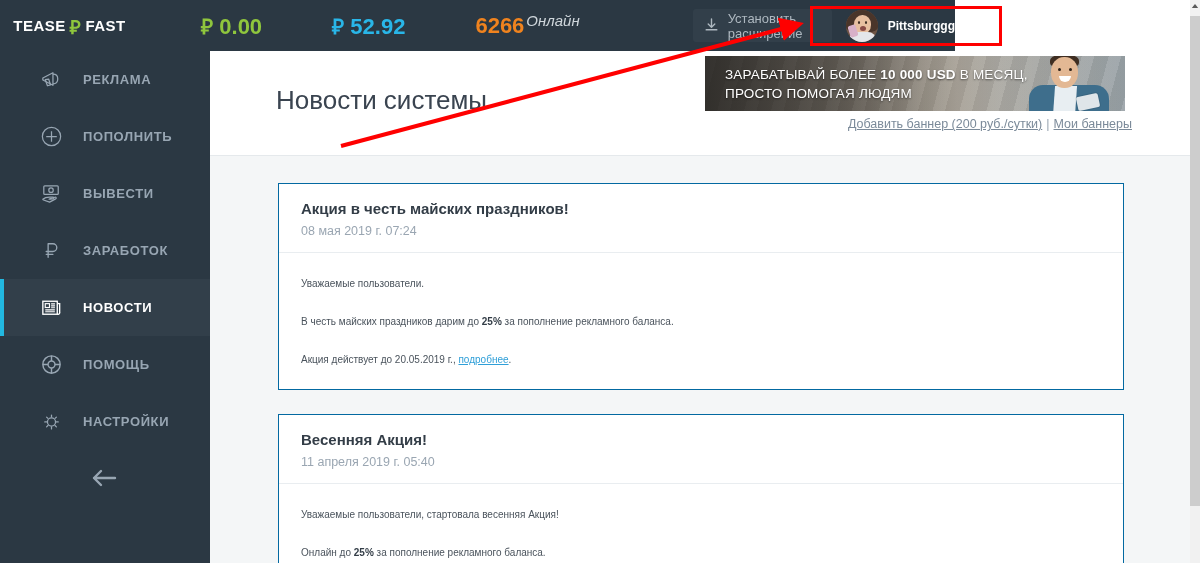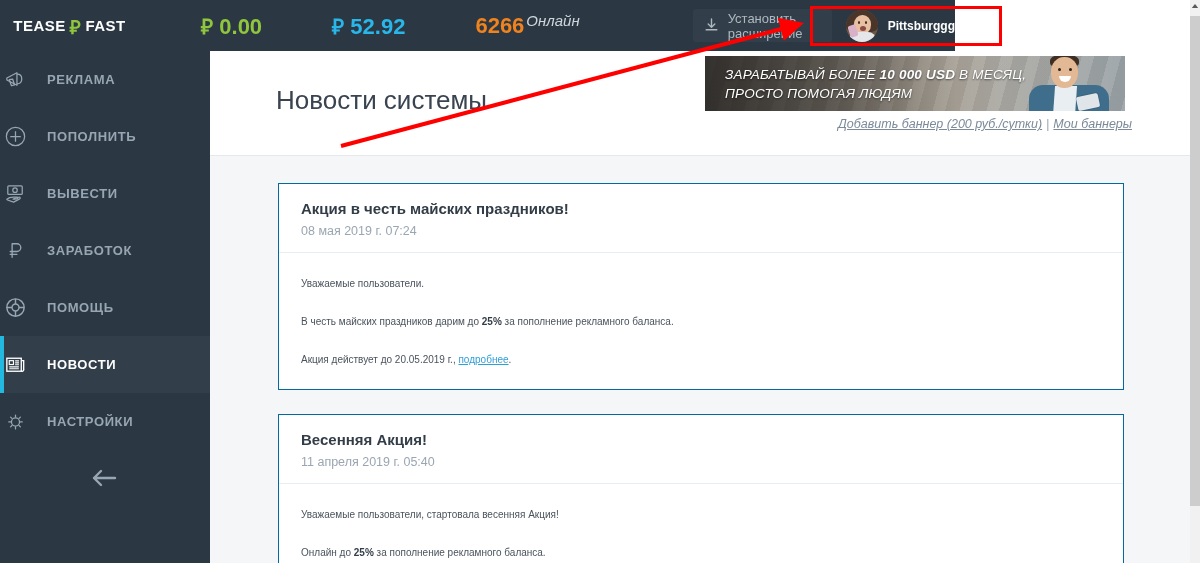--- a/index.html
+++ b/index.html
@@ -105,20 +105,21 @@
   
   .sidebar {
     position: absolute; top: 51px; left: 0;
     width: 210px; height: 512px;
     background: #2b3843;
   }
   .nav-item {
     position: relative;
     height: 57px;
     display: flex; align-items: center;
+    padding-left: 36px;
     cursor: pointer;
   }
   .nav-item .nav-icon {
     width: 30px; display: flex; align-items: center; justify-content: center;
     flex: none;
   }
   .nav-item .nav-label {
     margin-left: 17px;
     color: #98a6b3; font-size: 13px; font-weight: bold;
     letter-spacing: 0.6px; white-space: nowrap;
@@ -144,21 +145,21 @@
   .content-head {
     background: #ffffff;
     height: 105px;
     border-bottom: 1px solid #e5e9ec;
     position: relative;
   }
   .page-title {
     position: absolute; left: 66px; top: 34px;
     font-size: 26px; color: #3a4450; font-weight: normal;
   }
-  .banner-wrap { position: absolute; right: 58px; top: 5px; width: 427px; font-style: italic; }
+  .banner-wrap { position: absolute; right: 58px; top: 5px; width: 427px; }
   .banner {
     width: 420px; height: 55px;
     position: relative; overflow: hidden;
     background: linear-gradient(90deg, #6f6a63 0%, #8b8378 35%, #b9b2a6 60%, #9aa3a8 100%);
   }
   .banner .blurbg {
     position: absolute; inset: 0;
     background:
       linear-gradient(90deg, rgba(40,38,35,.85) 0%, rgba(55,52,48,.6) 28%, rgba(90,86,80,.25) 52%, rgba(120,125,130,.1) 70%, rgba(150,155,160,0) 100%),
       repeating-linear-gradient(105deg, rgba(255,255,255,.07) 0 12px, rgba(0,0,0,.05) 12px 26px);
@@ -343,41 +344,41 @@
       <span class="nav-icon">
         <svg width="25" height="25" viewBox="0 0 26 26">
           <path d="M9.5 20V6h5a4 4 0 0 1 0 8h-7" fill="none" stroke="#98a6b3" stroke-width="1.4" stroke-linecap="round" stroke-linejoin="round"></path>
           <path d="M7.5 17h7" fill="none" stroke="#98a6b3" stroke-width="1.4" stroke-linecap="round"></path>
         </svg>
       </span>
       <span class="nav-label">ЗАРАБОТОК</span>
     </div>
 
 
-    <div class="nav-item">
-      <span class="nav-icon">
-        <svg width="25" height="25" viewBox="0 0 26 26">
-          <circle cx="13" cy="13" r="9" fill="none" stroke="#98a6b3" stroke-width="1.5"></circle>
-          <circle cx="13" cy="13" r="3.6" fill="none" stroke="#98a6b3" stroke-width="1.5"></circle>
-          <path d="M13 4v5.4M13 16.6V22M4 13h5.4M16.6 13H22" fill="none" stroke="#98a6b3" stroke-width="1.5"></path>
-        </svg>
-      </span>
-      <span class="nav-label">ПОМОЩЬ</span>
-    </div>
-
     <div class="nav-item active">
       <span class="nav-icon">
         <svg width="25" height="25" viewBox="0 0 26 26">
           <rect x="4" y="6.5" width="15" height="13.5" fill="none" stroke="#ffffff" stroke-width="1.4"></rect>
           <path d="M19 9h2.5v9.6a1.4 1.4 0 0 1-2.5.9" fill="none" stroke="#ffffff" stroke-width="1.4"></path>
           <rect x="6.5" y="9" width="4.4" height="4" fill="none" stroke="#ffffff" stroke-width="1.2"></rect>
           <path d="M12.6 9.3h4M12.6 11.3h4M12.6 13.3h4M6.5 15.5h10M6.5 17.4h10" fill="none" stroke="#ffffff" stroke-width="1.2"></path>
         </svg>
       </span>
       <span class="nav-label">НОВОСТИ</span>
+    </div>
+
+    <div class="nav-item">
+      <span class="nav-icon">
+        <svg width="25" height="25" viewBox="0 0 26 26">
+          <circle cx="13" cy="13" r="9" fill="none" stroke="#98a6b3" stroke-width="1.5"></circle>
+          <circle cx="13" cy="13" r="3.6" fill="none" stroke="#98a6b3" stroke-width="1.5"></circle>
+          <path d="M13 4v5.4M13 16.6V22M4 13h5.4M16.6 13H22" fill="none" stroke="#98a6b3" stroke-width="1.5"></path>
+        </svg>
+      </span>
+      <span class="nav-label">ПОМОЩЬ</span>
     </div>
 
     <div class="nav-item">
       <span class="nav-icon">
         <svg width="25" height="25" viewBox="0 0 26 26">
           <circle cx="13" cy="13.5" r="4.2" fill="none" stroke="#98a6b3" stroke-width="1.3"></circle>
           <path d="M13 6.3v2M13 18.7v2M7.9 8.4l1.4 1.4M16.7 17.2l1.4 1.4M6 13.5h2M18 13.5h2M7.9 18.6l1.4-1.4M16.7 9.8l1.4-1.4" fill="none" stroke="#98a6b3" stroke-width="1.3" stroke-linecap="round"></path>
         </svg>
       </span>
       <span class="nav-label">НАСТРОЙКИ</span>

